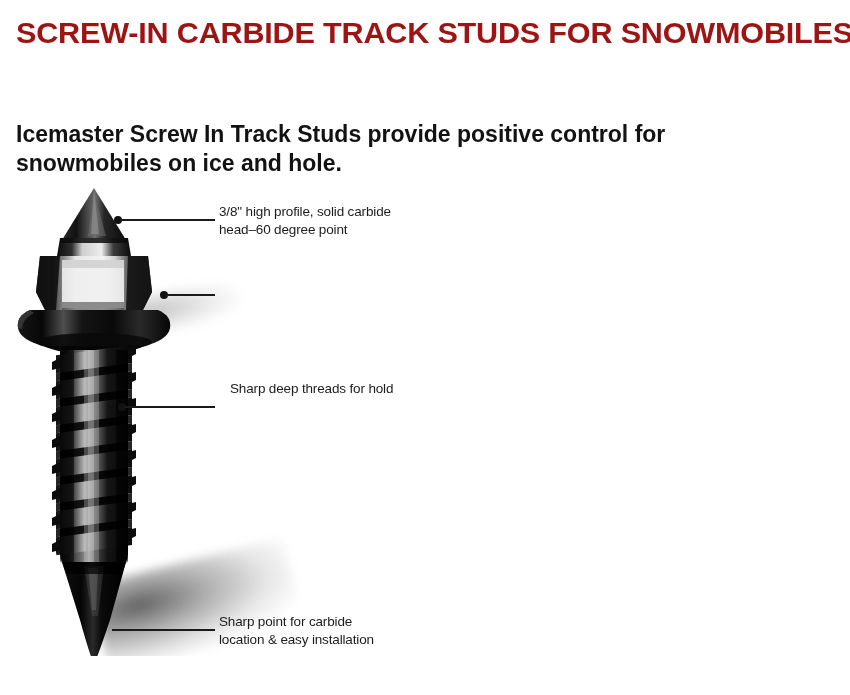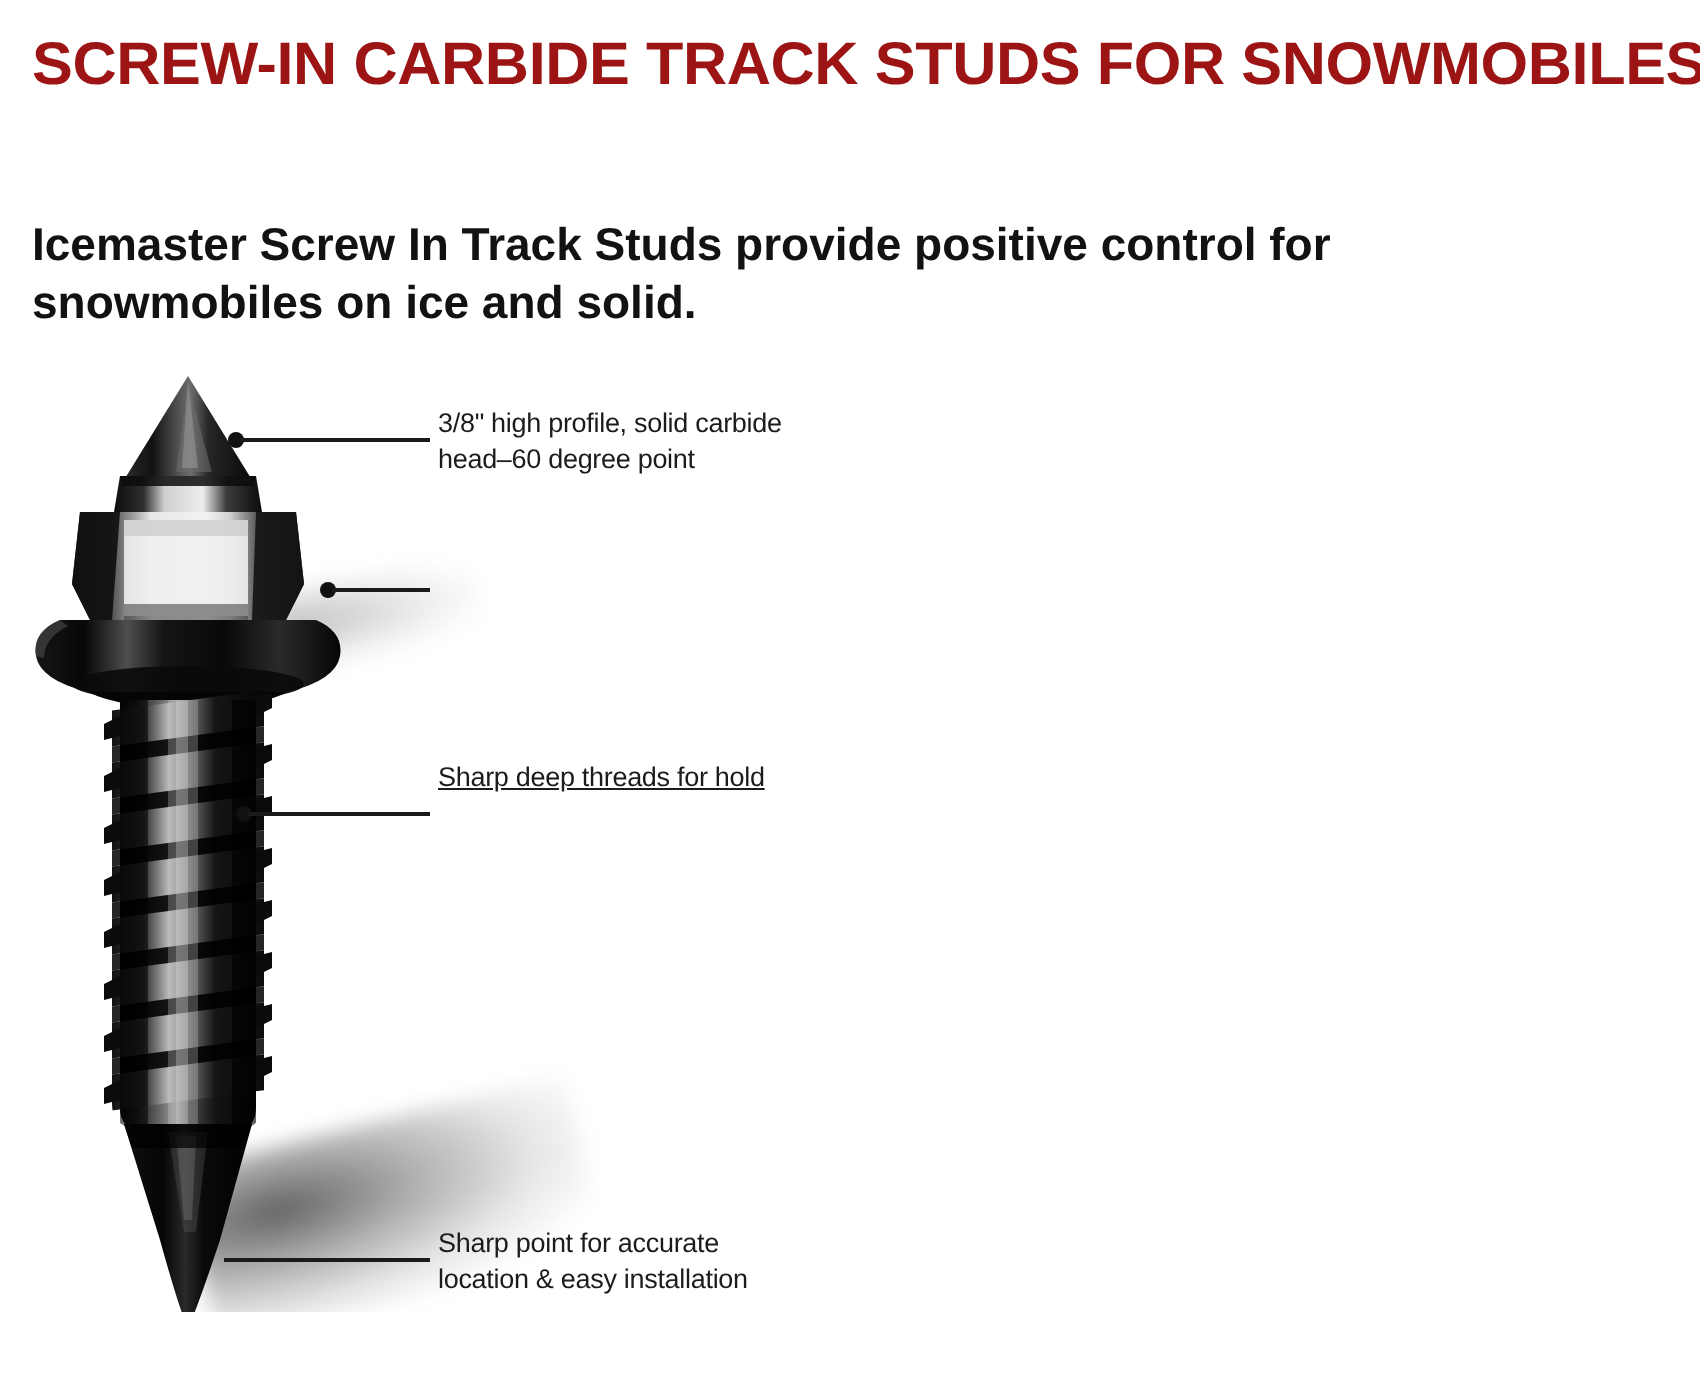--- a/index.html
+++ b/index.html
@@ -29,21 +29,21 @@
     line-height: 34px;
     color: #9c1414;
     white-space: nowrap;
     transform: scaleX(1.02);
     transform-origin: left center;
   }
 
   #subtitle {
     position: absolute;
     left: 16px;
-    top: 108px;
+    top: 120px;
     width: 760px;
     font-family: "Liberation Sans", sans-serif;
     font-weight: bold;
     font-size: 23px;
     line-height: 29px;
     color: #121212;
   }
   #subtitle .sub-line { display: block; white-space: nowrap; }
 
   
@@ -120,21 +120,21 @@
 </style>
 </head>
 <body>
 
 <div id="page">
 
   <div id="page-title">SCREW-IN CARBIDE TRACK STUDS FOR SNOWMOBILES</div>
 
   <div id="subtitle">
     <span class="sub-line">Icemaster Screw In Track Studs provide positive control for</span>
-    <span class="sub-line">snowmobiles on ice and solid.</span>
+    <span class="sub-line">snowmobiles on ice and hole.</span>
   </div>
 
   <div id="figure">
 
     <div class="shadow-head"></div>
     <div class="shadow-main"></div>
 
     <svg id="screw-graphic" viewBox="0 0 250 520">
       <defs>
 
@@ -292,24 +292,24 @@
     <div class="callout" style="left:219px; top:33px;">
       <span class="cl">3/8" high profile, solid carbide</span>
       <span class="cl">head–60 degree point</span>
     </div>
 
     <div class="leader-dot" style="left:160px; top:121px;"></div>
     <div class="leader" style="left:166px; top:124px; width:49px;"></div>
 
     <div class="leader-dot" style="left:118px; top:233px;"></div>
     <div class="leader" style="left:124px; top:236px; width:91px;"></div>
-    <div class="callout" style="left:219px; top:210px;text-decoration:underline;">
+    <div class="callout" style="left:230px; top:210px;">
       <span class="cl">Sharp deep threads for hold</span>
     </div>
 
     <div class="leader" style="left:112px; top:459px; width:103px;"></div>
     <div class="callout" style="left:219px; top:443px;">
-      <span class="cl">Sharp point for accurate</span>
+      <span class="cl">Sharp point for carbide</span>
       <span class="cl">location &amp; easy installation</span>
     </div>
 
   </div>
 </div>
 
 </body></html>

